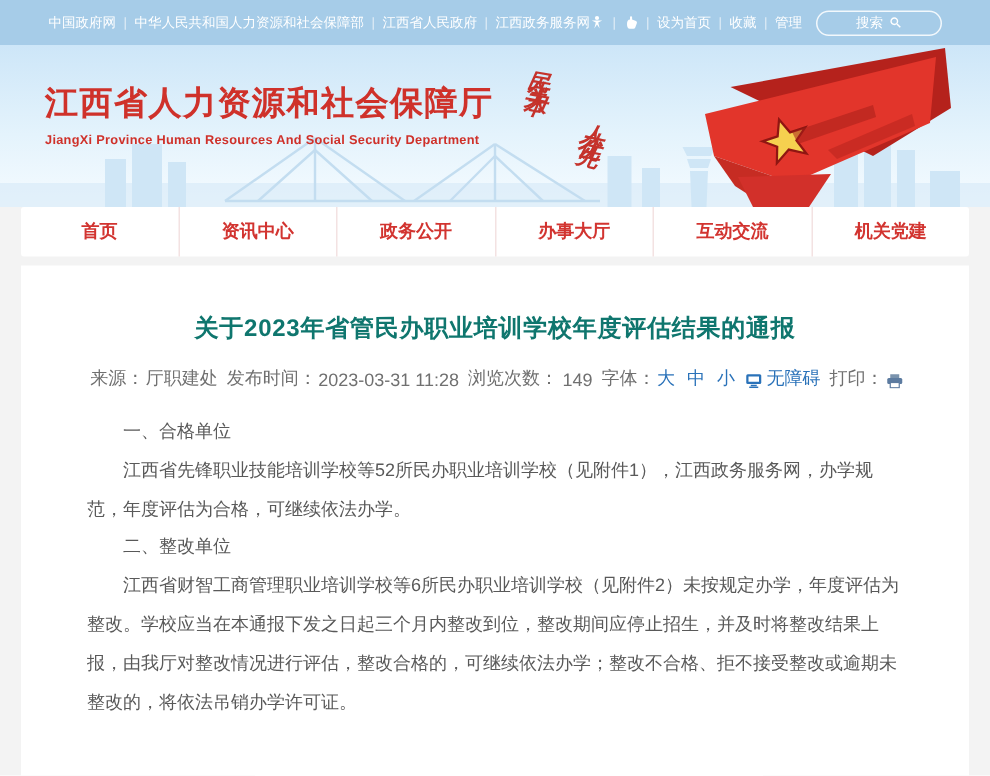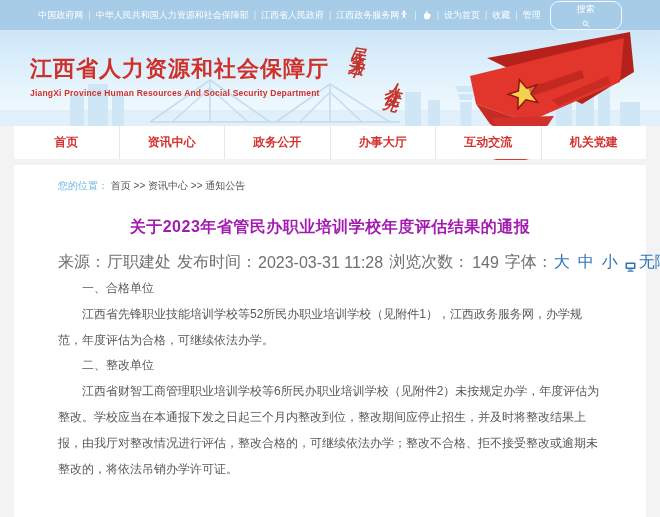--- a/index.html
+++ b/index.html
@@ -14,25 +14,25 @@
     display:flex; align-items:center; justify-content:center;
     padding:0 14px; font-size:9px; white-space:nowrap;
   }
   .topbar a, .topbar span { color:#fff; text-decoration:none; }
   .tb-left, .tb-right { display:flex; align-items:center; gap:5px; }
   .tb-sep { opacity:.65; }
   .tb-ico { width:10px; height:10px; display:inline-block; }
   .search-pill {
     border:1px solid rgba(255,255,255,.85); border-radius:9px;
     padding:1px 26px; display:flex; align-items:center; gap:4px;
-    font-size:9px; cursor:pointer; margin-left:4px;flex-direction:column;
+    font-size:9px; cursor:pointer; margin-left:4px;
   }
   
   .header {
-    position:relative; height:96px; overflow:visible;
+    position:relative; height:108px; overflow:visible;
     background:linear-gradient(180deg,#cde6f8 0%,#e4f3fc 55%,#f5fbff 100%);
     z-index:1;
   }
   .skyline { position:absolute; left:0; bottom:0; width:100%; height:60px; z-index:1; }
   .dept { position:absolute; left:30px; top:24px; z-index:3; }
   .dept-title { font-size:22px; font-weight:bold; color:#cf312a; letter-spacing:1px; }
   .dept-sub { font-size:8.5px; font-weight:bold; color:#cf312a; margin-top:4px; letter-spacing:.2px; }
   .slogan { position:absolute; z-index:4; writing-mode:vertical-rl; color:#c5322b;
     font-weight:bold; font-size:15px; letter-spacing:5px; font-style:italic; }
   .slogan-1 { left:350px; top:6px; transform:rotate(10deg); }
@@ -52,27 +52,27 @@
   .nav-item:last-child { border-right:none; }
   
   .content {
     margin:6px 14px 0; background:#fff; min-height:460px;
     padding:10px 44px 30px;
   }
   .crumbs { font-size:10px; color:#555; padding:4px 0 2px; }
   .crumbs .loc { color:#6cb5e2; }
   .crumbs a { color:#555; text-decoration:none; cursor:pointer; }
   .art-title {
-    text-align:center; font-size:16px; font-weight:bold; color:#a21caf;
+    text-align:center; font-size:16px; font-weight:bold; color:#0f766e;
     margin:22px 10px 14px; letter-spacing:.5px;
   }
   .meta {
-    text-align:center; font-size:16px; color:#707070;
-    display:flex; justify-content:space-between; align-items:center; gap:6px;
-    margin-bottom:3px; white-space:nowrap;
+    text-align:center; font-size:12px; color:#707070;
+    display:flex; justify-content:flex-end; align-items:center; gap:6px;
+    margin-bottom:14px; white-space:nowrap;
   }
   .meta .blue { color:#2a72b9; cursor:pointer; }
   .meta .fs { color:#2a72b9; margin:0 1px; cursor:pointer; }
   .m-ico { width:11px; height:10px; display:inline-block; vertical-align:-1px; }
   .body-text { font-size:12px; color:#595959; line-height:2.15; }
   .body-text p { margin:0; }
   .indent { text-indent:2em; }
 </style>
 </head>
 <body>
@@ -167,28 +167,20 @@
   <div class="nav-item">首页</div>
   <div class="nav-item">资讯中心</div>
   <div class="nav-item">政务公开</div>
   <div class="nav-item">办事大厅</div>
   <div class="nav-item">互动交流</div>
   <div class="nav-item">机关党建</div>
 </div>
 
 <div class="content">
 
-  <div class="crumbs">
-    <span class="loc">您的位置：</span>
-    <a>首页</a>
-    <span>&gt;&gt;</span>
-    <a>资讯中心</a>
-    <span>&gt;&gt;</span>
-    <a>通知公告</a>
-  </div>
 
   <h1 class="art-title">关于2023年省管民办职业培训学校年度评估结果的通报</h1>
 
   <div class="meta">
     <span>来源：</span>
       <span style="margin-left:-5px;">厅职建处</span>
     <span>发布时间：</span>
       <span style="margin-left:-5px;">2023-03-31 11:28</span>
     <span>浏览次数：</span>
       <span style="margin-left:-3px;">149</span>

